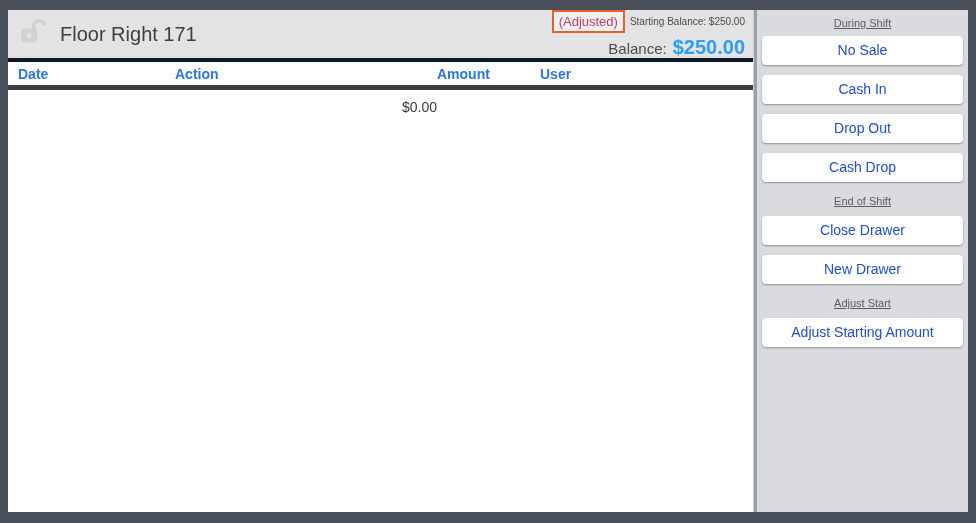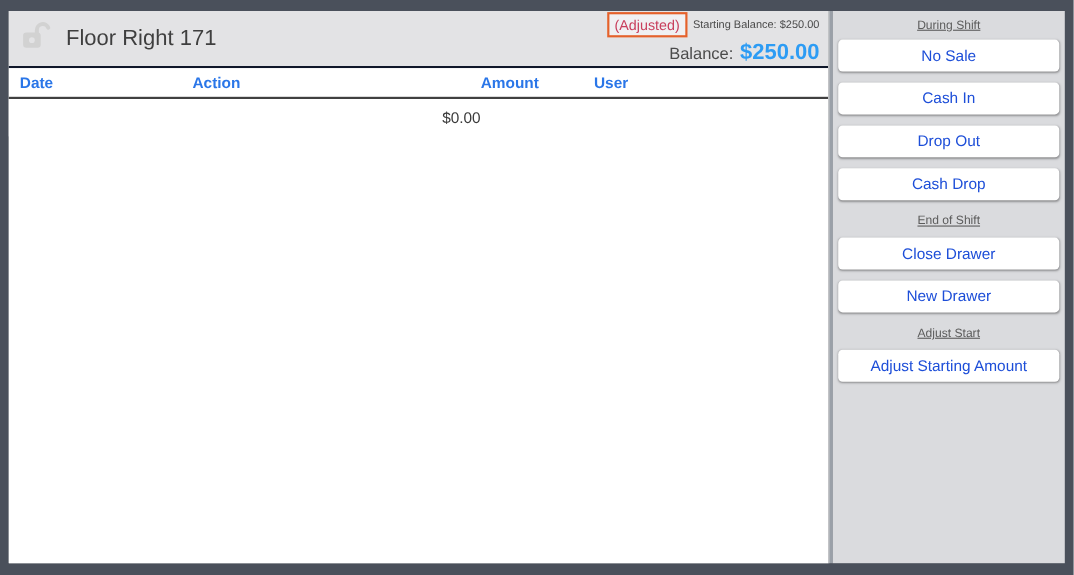--- a/index.html
+++ b/index.html
@@ -9,38 +9,38 @@
     font-family:"Liberation Sans",sans-serif;
     -webkit-font-smoothing:antialiased;
   }
   
   .main{
     position:absolute;left:8px;top:10px;width:745px;bottom:11px;
     background:#ffffff;display:flex;flex-direction:column;
   }
   .hdr{
     background:#e3e3e5;height:52px;flex:0 0 52px;
-    border-bottom:2px solid #0f172a;
+    border-bottom:4px solid #0f172a;
     display:flex;align-items:center;padding:0 8px 0 10px;box-sizing:border-box;
   }
   .lock{flex:0 0 auto;margin-top:2px;}
   .title{font-size:20px;color:#3f3f3f;margin-left:12px;white-space:nowrap;}
   .hdr-right{margin-left:auto;text-align:right;}
   .hdr-line1{display:flex;align-items:center;justify-content:flex-end;gap:5px;}
   .adjusted{
     border:2px solid #e4612b;background:#f0f0f2;color:#c83e5c;
     font-size:13px;padding:2px 5px;line-height:15px;white-space:nowrap;
   }
   .startbal{font-size:10px;color:#4b4b4b;white-space:nowrap;}
   .hdr-line2{margin-top:3px;display:flex;align-items:baseline;justify-content:flex-end;gap:6px;}
   .ballabel{font-size:15px;color:#4b4b4b;}
   .balvalue{font-size:20px;font-weight:bold;color:#2d9cf4;}
   
   .tgrid{display:grid;grid-template-columns:157px 262px 43px 1fr;align-items:center;padding-left:10px;box-sizing:border-box;}
-  .thead{height:28px;flex:0 0 28px;border-bottom:2px solid #404040;background:#fff;}
+  .thead{height:28px;flex:0 0 28px;border-bottom:5px solid #404040;background:#fff;}
   .thead span{font-size:14px;font-weight:bold;color:#2a76e8;}
   .thead .col-amount{text-align:right;}
   .thead .col-user{padding-left:60px;}
   .trow{height:34px;background:#fff;font-size:14px;color:#3b3b3b;}
   .trow .cell-amount{text-align:right;}
   .trow .cell-user{padding-left:60px;}
   .tbody{flex:1 1 auto;background:#fff;}
   
   .divider{position:absolute;left:753px;width:4px;top:10px;bottom:11px;background:#9aa0a8;border-left:1px solid #d2d2d2;box-sizing:border-box;}
   

